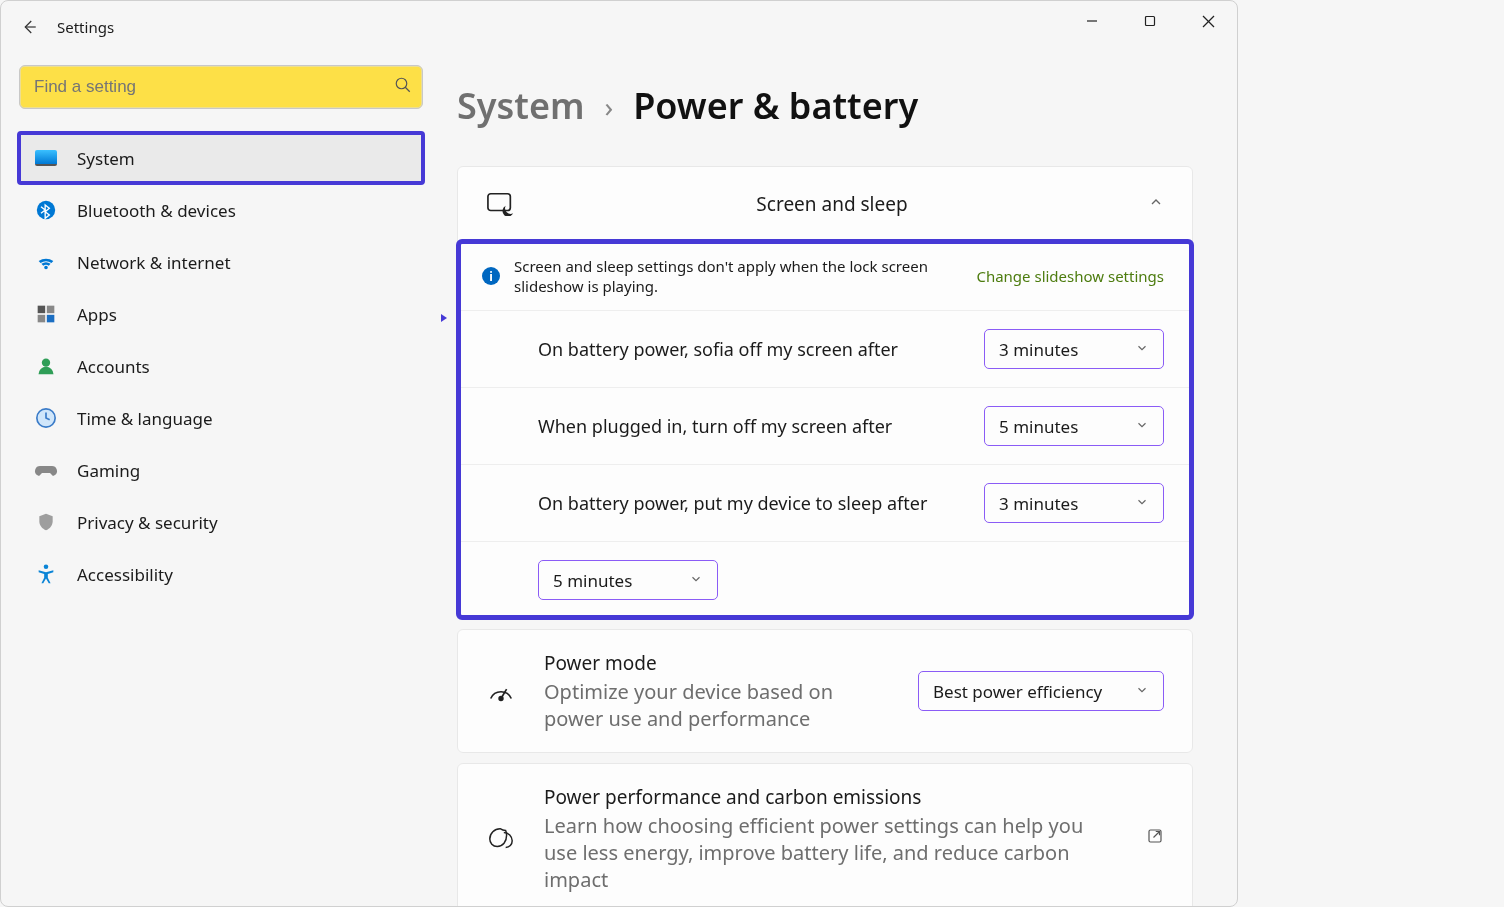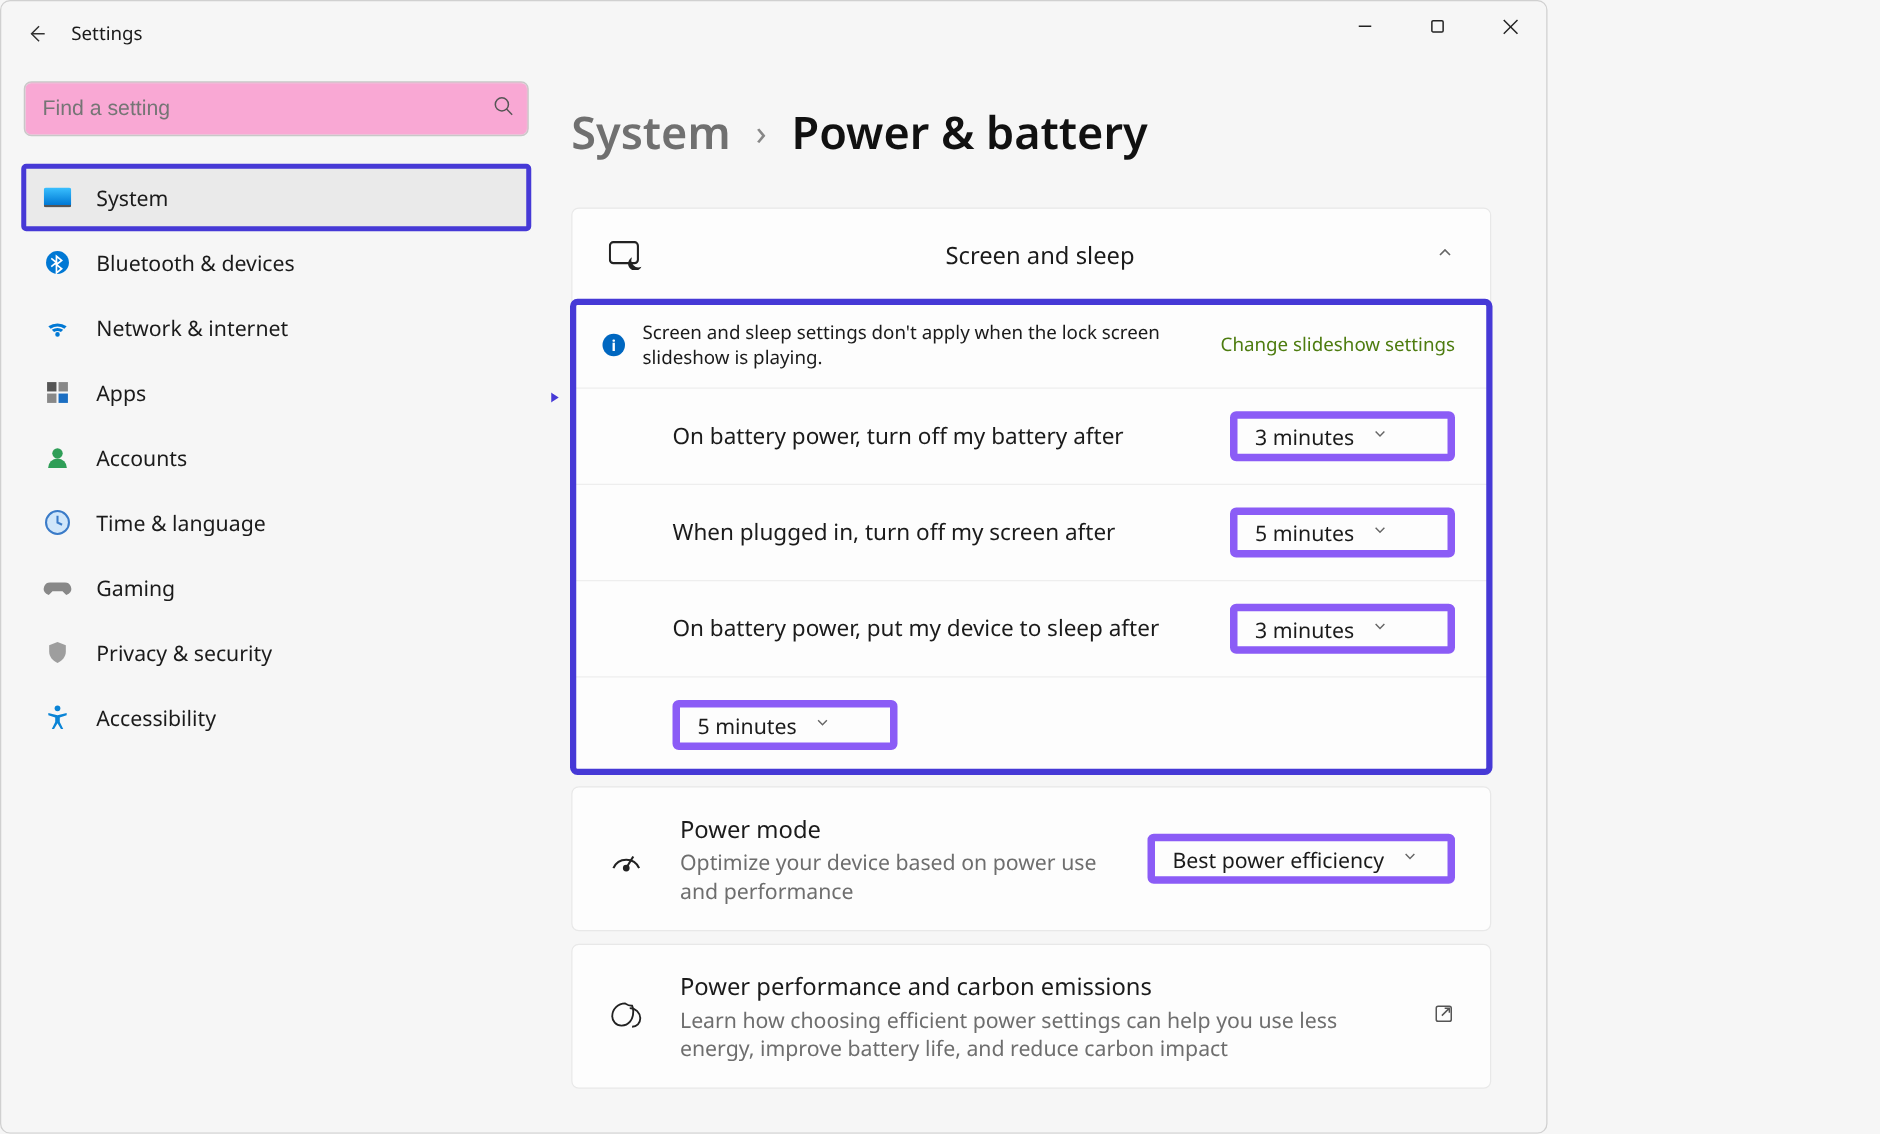--- a/index.html
+++ b/index.html
@@ -10,21 +10,21 @@
   .titlebar .title { margin-left: 8px; font-size: 15px; }
   .window-controls { position: absolute; top: 0; right: 0; display: flex; }
   .window-controls div { width: 58px; height: 40px; display: flex; align-items: center; justify-content: center; cursor: pointer; }
   .body { display: flex; height: calc(100% - 52px); }
   .sidebar { width: 440px; padding: 12px 18px 0 18px; display: flex; flex-direction: column; gap: 10px; }
   .profile { display: flex; align-items: center; gap: 8px; padding: 8px 4px 14px 4px; }
   .avatar { width: 76px; height: 76px; border-radius: 50%; background: #fff; }
   .profile-text { display:flex; flex-direction:column; }
   .profile-name { font-size: 17px; color:#666; }
   .profile-email { font-size: 13px; color:#bbb; }
-  .searchbox { display:flex; align-items:center; height:44px; border:1px solid #c8c8c8; border-radius:6px; background:#f9a8d4; padding:0 10px 0 14px; box-shadow: 0 0 0 0.5px #ddd inset; margin-bottom: 14px;}
+  .searchbox { display:flex; align-items:center; height:44px; border:1px solid #c8c8c8; border-radius:6px; background:#fde047; padding:0 10px 0 14px; box-shadow: 0 0 0 0.5px #ddd inset; margin-bottom: 14px;}
   .searchbox input { flex:1; border:none; outline:none; font-size:17px; background:transparent; color:#555; }
   .searchbox .icon { color:#555; }
   .navlist { display:flex; flex-direction:column; gap:2px; }
   .navitem { display:flex; align-items:center; gap:18px; height:50px; padding:0 14px; border-radius:4px; font-size:17px; cursor:pointer; }
   .navitem.active { background:#eaeaea; }
   .navitem.highlighted { outline: 4px solid #4639d6; outline-offset:-2px; border-radius:2px; }
   .navitem .navicon { width:26px; height:26px; display:flex; align-items:center; justify-content:center; font-size:20px; }
   .main { flex:1; padding: 28px 44px 0 16px; overflow:auto; position:relative; }
   .breadcrumb { display:flex; align-items:center; gap:20px; margin-bottom: 36px; }
   .breadcrumb .crumb { font-size:36px; color:#707070; font-weight:600; }
@@ -33,28 +33,28 @@
   .card { background:#fdfdfd; border:1px solid #e8e8e8; border-radius:6px; margin-bottom: 10px; }
   .section-header { display:flex; align-items:center; padding: 22px 28px; gap:28px; cursor:pointer; }
   .section-header .label { flex:1; font-size:19px;text-align:center; }
   .section-header .chev { color:#666; }
   .infobar { display:flex; align-items:center; gap:14px; padding: 14px 28px 14px 24px; border-top:1px solid #eee; font-size:15px; }
   .infobar .info-icon { width:18px; height:18px; border-radius:50%; background:#0067c0; color:#fff; font-size:12px; display:flex; align-items:center; justify-content:center; font-weight:bold; }
   .infobar .link { color:#4d7c0f; cursor:pointer; }
   .infobar .msg { flex:1; }
   .row { display:flex; align-items:center; padding: 18px 28px 18px 80px; border-top:1px solid #eee; gap:20px; }
   .row .rlabel { flex:1; font-size:18px; }
-  .select { display:flex; align-items:center; gap:14px; min-width:180px; height:40px; border:6px solid #8b5cf6; border-radius:5px; background:#fdfdfd; padding:0 14px; font-size:17px; cursor:pointer; }
+  .select { display:flex; align-items:center; justify-content:space-between; gap:14px; min-width:180px; height:40px; border:1px solid #8b5cf6; border-radius:5px; background:#fdfdfd; padding:0 14px; font-size:17px; cursor:pointer; }
   .select.wide { min-width: 246px; }
   .select .chev { color:#666; font-size:14px; }
   .highlight-box { outline:5px solid #4639d6; outline-offset:-3px; border-radius:4px; }
   .arrow-annotation { position:absolute; left:-70px; top:240px; }
   .twoline { display:flex; flex-direction:column; gap:2px; flex:1; }
   .twoline .t1 { font-size:19px; }
-  .twoline .t2 { font-size:17px; color:#6e6e6e; }
+  .twoline .t2 { font-size:20px; color:#6e6e6e; }
   .row2 { display:flex; align-items:center; padding: 20px 28px; gap:28px; }
   .section-icon { width:30px; height:30px; display:flex; align-items:center; justify-content:center; color:#333; }
   
   .ic-system { background: linear-gradient(#3ac0ff,#0078d4); width:22px; height:16px; border-radius:2px; border-bottom:2px solid #555;}
   .ic-bt { color:#0078d4; }
   .ic-net { color:#0078d4; }
 </style>
 </head>
 <body>
 
@@ -210,21 +210,21 @@
         </div>
 
         <div class="highlight-box">
           <div class="infobar">
             <span class="info-icon">i</span>
             <span class="msg">Screen and sleep settings don't apply when the lock screen slideshow is playing.</span>
             <span class="link">Change slideshow settings</span>
           </div>
 
           <div class="row">
-            <span class="rlabel">On battery power, turn off my battery after</span>
+            <span class="rlabel">On battery power, sofia off my screen after</span>
             <div class="select">
               <span>3 minutes</span>
               <span class="chev"><svg width="14" height="14" viewBox="0 0 24 24" fill="none" stroke="currentColor" stroke-width="2">
                     <path d="M6 9l6 6 6-6"></path>
                   </svg></span>
             </div>
           </div>
 
           <div class="row">
             <span class="rlabel">When plugged in, turn off my screen after</span>

